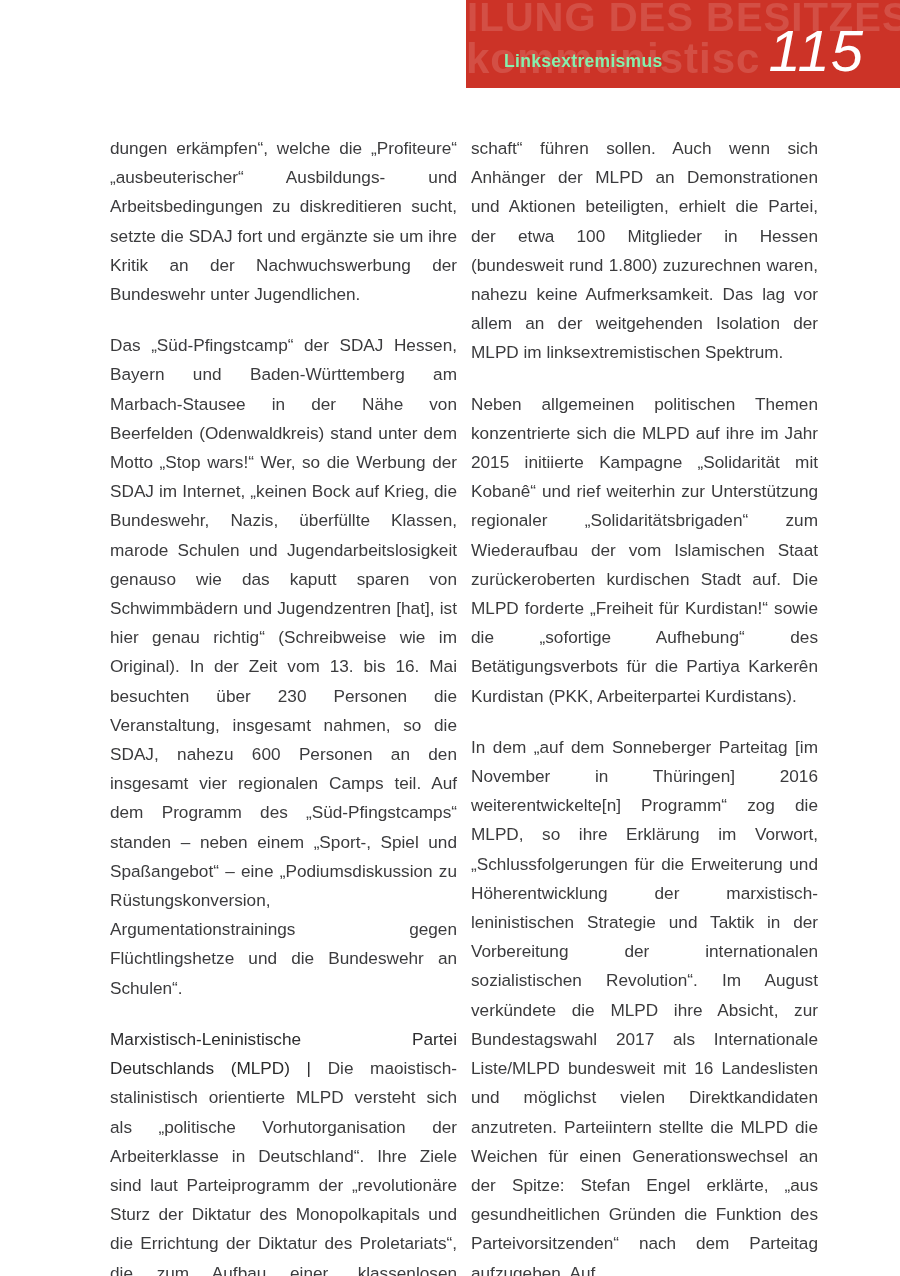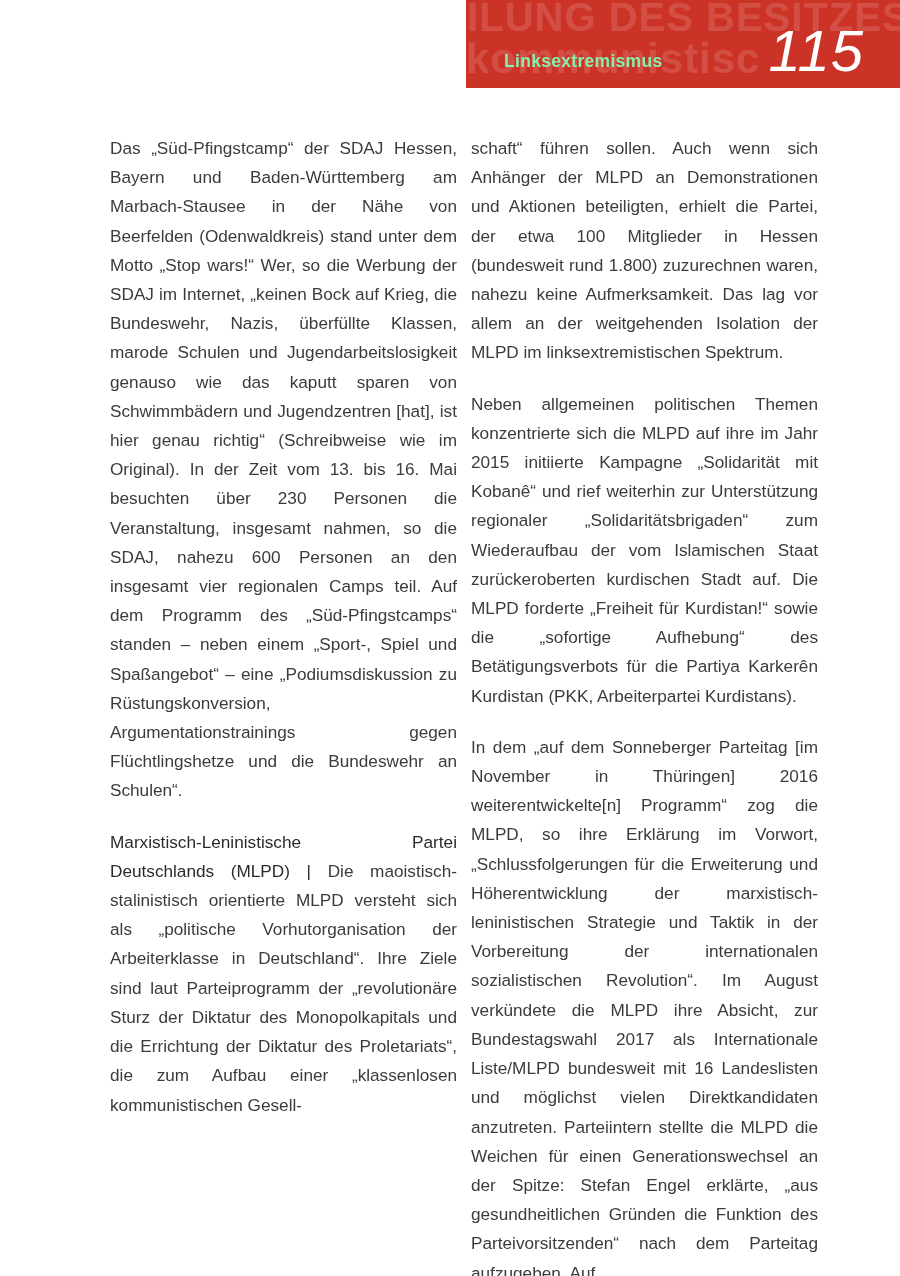--- a/index.html
+++ b/index.html
@@ -113,20 +113,21 @@
     <span class="wm-line2">kommunistisc</span>
     <span class="wm-line3">mus.</span>
   </div>
   <div class="header-section">Linksextremismus</div>
   <div class="header-pagenum">115</div>
 </div>
 
 <div class="columns">
 
   <div class="column">
+    <p>dungen erkämpfen“, welche die „Profiteure“ „ausbeuterischer“ Ausbildungs- und Arbeitsbedingungen zu diskreditieren sucht, setzte die SDAJ fort und ergänzte sie um ihre Kritik an der Nachwuchswerbung der Bundeswehr unter Jugendlichen.</p>
     <p>Das „Süd-Pfingstcamp“ der SDAJ Hessen, Bayern und Baden-Württemberg am Marbach-Stausee in der Nähe von Beerfelden (Odenwaldkreis) stand unter dem Motto „Stop wars!“ Wer, so die Werbung der SDAJ im Internet, „keinen Bock auf Krieg, die Bundeswehr, Nazis, überfüllte Klassen, marode Schulen und Jugendarbeitslosigkeit genauso wie das kaputt sparen von Schwimmbädern und Jugendzentren [hat], ist hier genau richtig“ (Schreibweise wie im Original). In der Zeit vom 13. bis 16. Mai besuchten über 230 Personen die Veranstaltung, insgesamt nahmen, so die SDAJ, nahezu 600 Personen an den insgesamt vier regionalen Camps teil. Auf dem Programm des „Süd-Pfingstcamps“ standen – neben einem „Sport-, Spiel und Spaßangebot“ – eine „Podiumsdiskussion zu Rüstungskonversion, Argumentationstrainings gegen Flüchtlingshetze und die Bundeswehr an Schulen“.</p>
     <p><span class="lead-label">Marxistisch-Leninistische Partei Deutschlands (MLPD) |</span><span> Die maoistisch-stalinistisch orientierte MLPD versteht sich als „politische Vorhutorganisation der Arbeiterklasse in Deutschland“. Ihre Ziele sind laut Parteiprogramm der „revolutionäre Sturz der Diktatur des Monopolkapitals und die Errichtung der Diktatur des Proletariats“, die zum Aufbau einer „klassenlosen kommunistischen Gesell-</span></p>
   </div>
 
   <div class="column">
     <p>schaft“ führen sollen. Auch wenn sich Anhänger der MLPD an Demonstrationen und Aktionen beteiligten, erhielt die Partei, der etwa 100 Mitglieder in Hessen (bundesweit rund 1.800) zuzurechnen waren, nahezu keine Aufmerksamkeit. Das lag vor allem an der weitgehenden Isolation der MLPD im linksextremistischen Spektrum.</p>
     <p>Neben allgemeinen politischen Themen konzentrierte sich die MLPD auf ihre im Jahr 2015 initiierte Kampagne „Solidarität mit Kobanê“ und rief weiterhin zur Unterstützung regionaler „Solidaritätsbrigaden“ zum Wiederaufbau der vom Islamischen Staat zurückeroberten kurdischen Stadt auf. Die MLPD forderte „Freiheit für Kurdistan!“ sowie die „sofortige Aufhebung“ des Betätigungsverbots für die Partiya Karkerên Kurdistan (PKK, Arbeiterpartei Kurdistans).</p>
     <p>In dem „auf dem Sonneberger Parteitag [im November in Thüringen] 2016 weiterentwickelte[n] Programm“ zog die MLPD, so ihre Erklärung im Vorwort, „Schlussfolgerungen für die Erweiterung und Höherentwicklung der marxistisch-leninistischen Strategie und Taktik in der Vorbereitung der internationalen sozialistischen Revolution“. Im August verkündete die MLPD ihre Absicht, zur Bundestagswahl 2017 als Internationale Liste/MLPD bundesweit mit 16 Landeslisten und möglichst vielen Direktkandidaten anzutreten. Parteiintern stellte die MLPD die Weichen für einen Generationswechsel an der Spitze: Stefan Engel erklärte, „aus gesundheitlichen Gründen die Funktion des Parteivorsitzenden“ nach dem Parteitag aufzugeben. Auf</p>
   </div>
 

